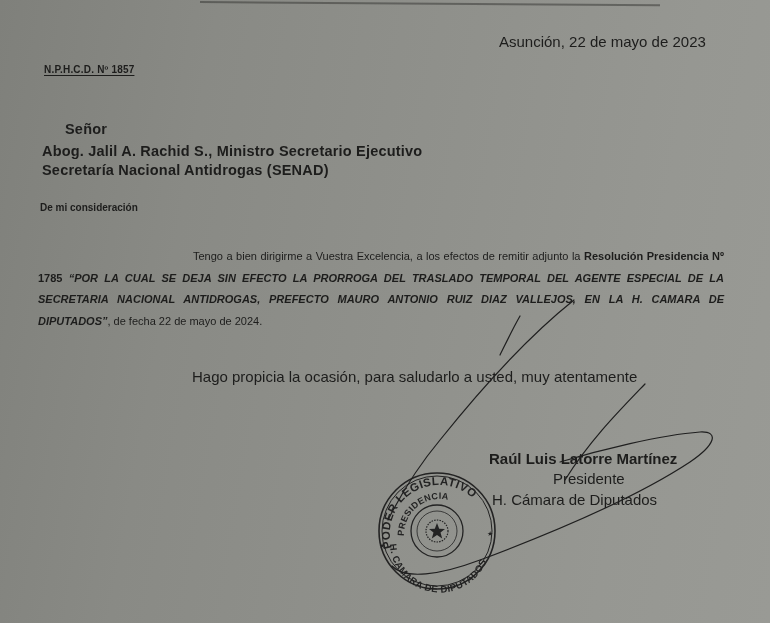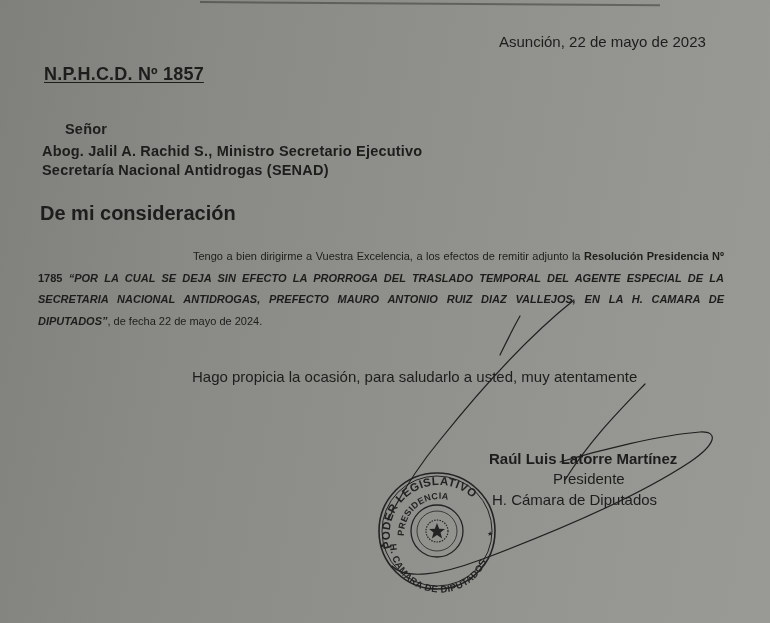--- a/index.html
+++ b/index.html
@@ -35,39 +35,39 @@
       white-space: nowrap;
     }
     .date {
       left: 499px;
       top: 33px;
       font-size: 15px;
     }
     .ref {
       left: 44px;
       top: 64px;
-      font-size: 18px;
+      font-size: 10px;
       font-weight: bold;
       text-decoration: underline;
       text-underline-offset: 2px;
       letter-spacing: 0.2px;
     }
     .addr {
       left: 42px;
       font-size: 14.5px;
       font-weight: bold;
       letter-spacing: 0.2px;
     }
     .a1 { top: 121px; margin-left: 23px; }
     .a2 { top: 143px; }
     .a3 { top: 162px; }
     .greet {
       left: 40px;
       top: 202px;
-      font-size: 20px;
+      font-size: 10px;
       font-weight: bold;
     }
     .body-text {
       position: absolute;
       left: 38px;
       top: 246px;
       width: 686px;
       font-size: 11px;
       line-height: 21.5px;
       text-align: justify;

